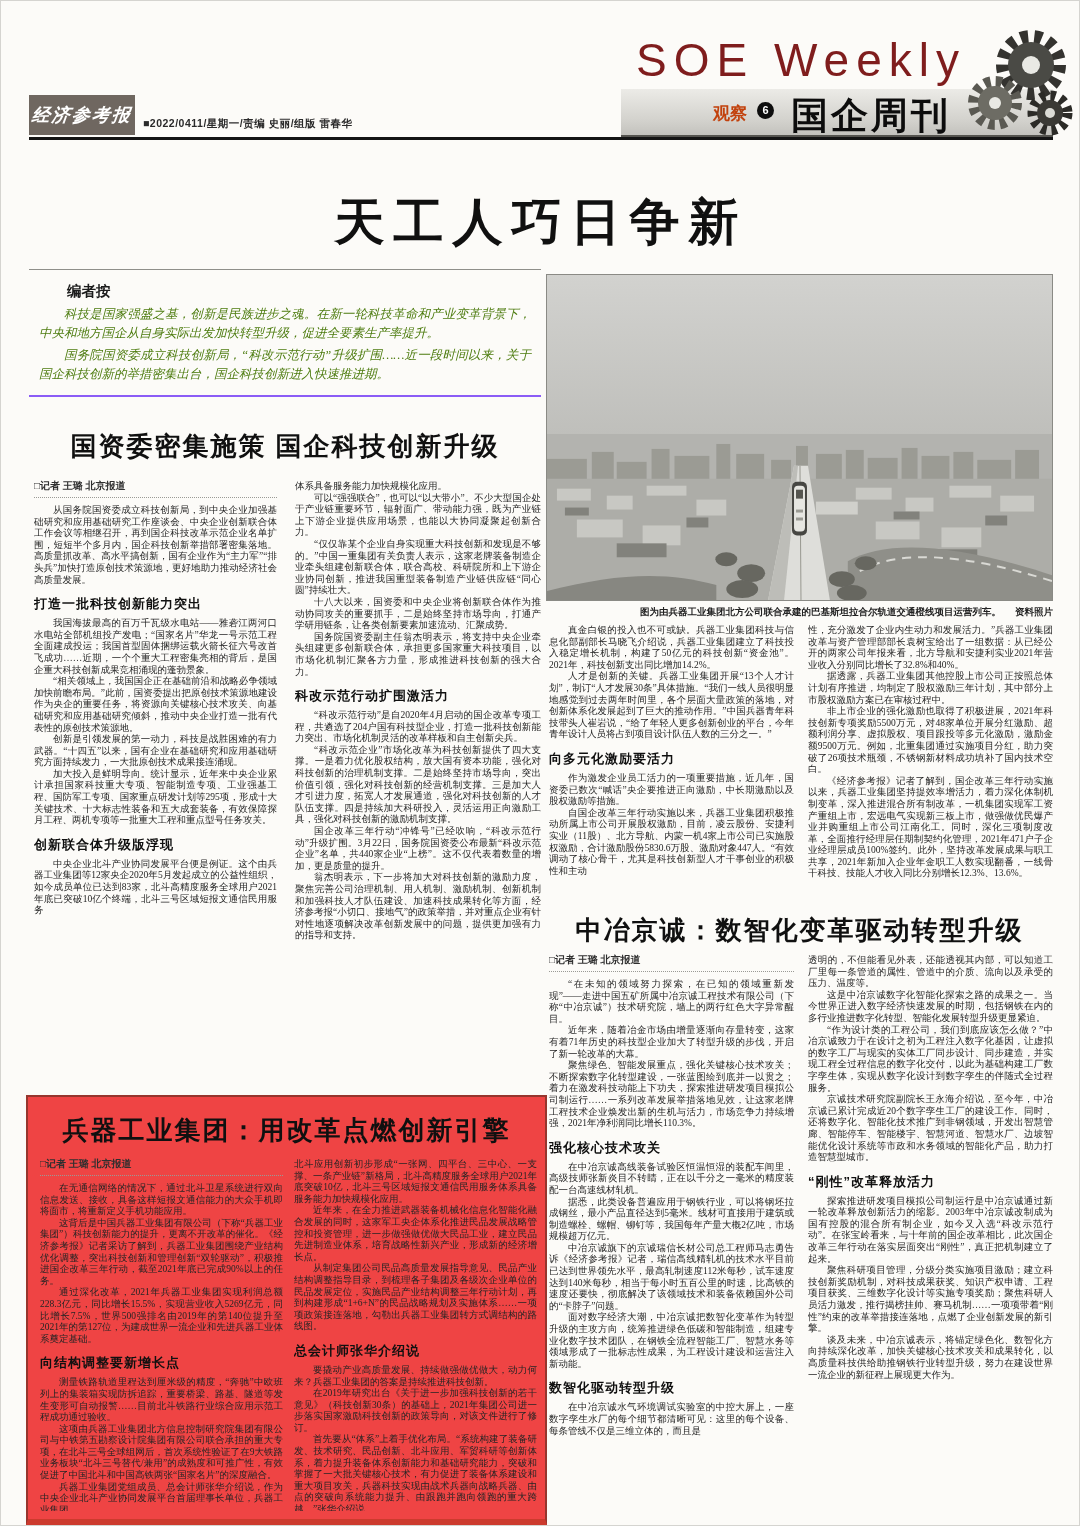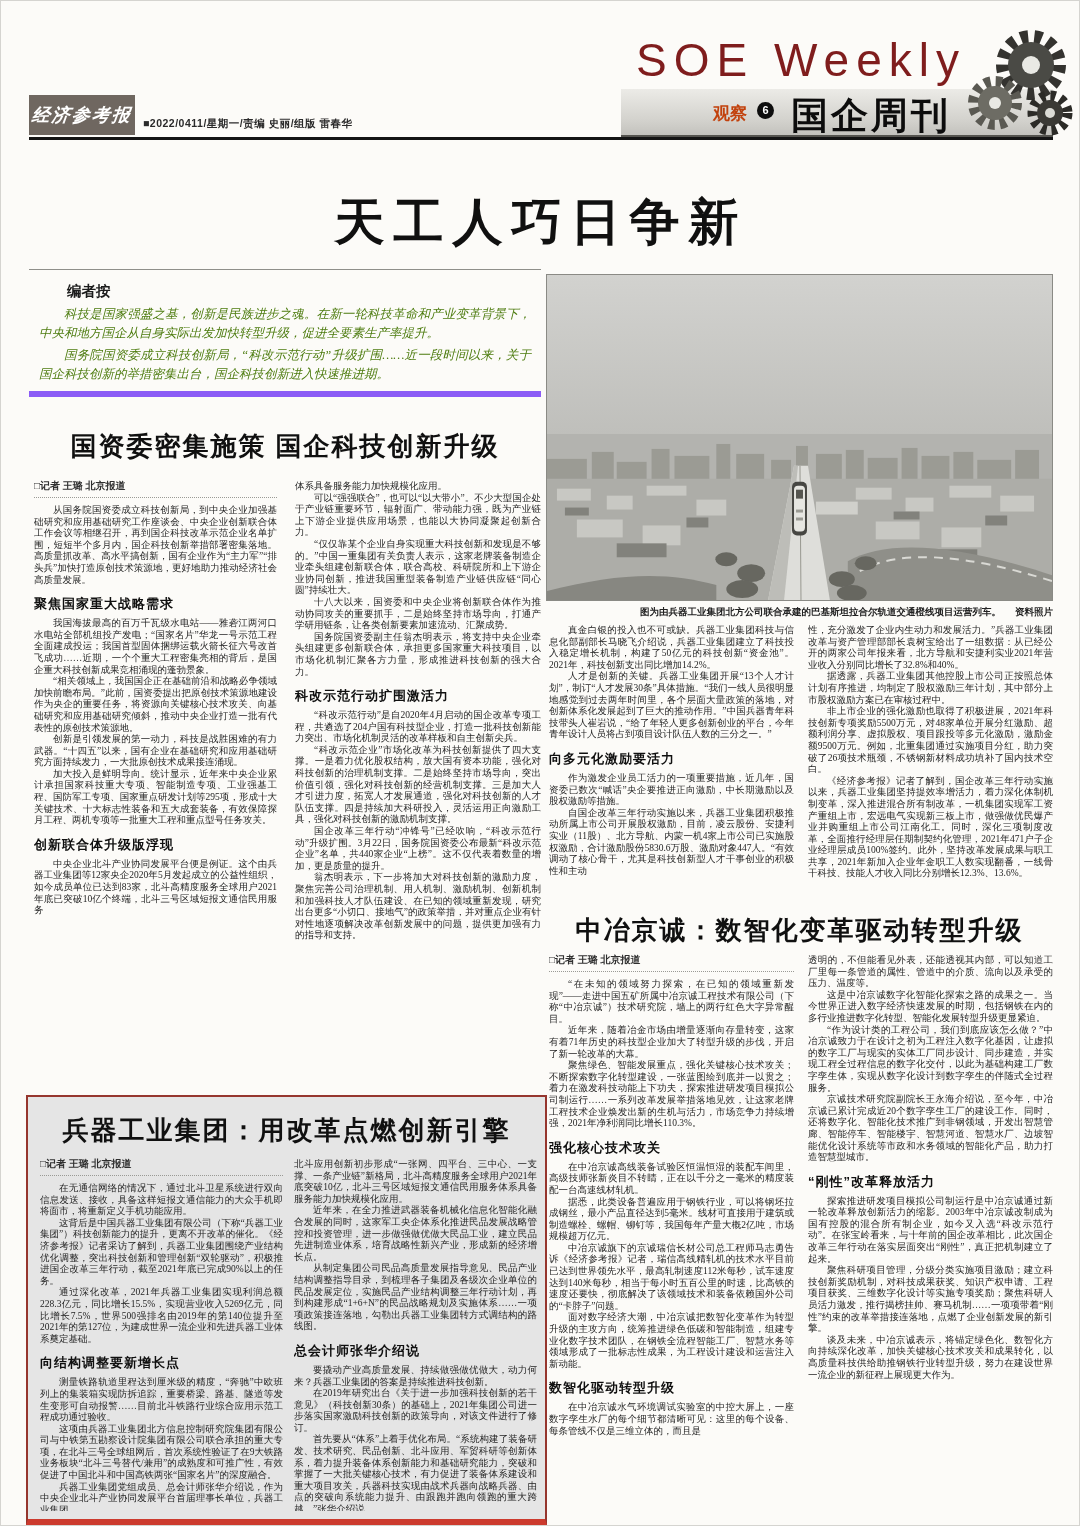--- a/index.html
+++ b/index.html
@@ -19,34 +19,34 @@
   .observe{font:700 17px "Liberation Sans","DejaVu Sans",sans-serif;color:#c2410c;}
   .badge6{display:inline-block;width:17px;height:17px;border-radius:50%;background:#0e0e0e;color:#fff;
           font:700 11px/17px "Liberation Sans",sans-serif;text-align:center;}
   .cn-weekly{font:900 37px "Liberation Sans","DejaVu Sans",sans-serif;color:#0c0c0c;letter-spacing:3px;}
   
   .main-headline{font:900 50px "Liberation Sans","DejaVu Sans",sans-serif;letter-spacing:9px;
                  text-align:center;color:#101010;}
   .art-headline{font:900 26px "Liberation Sans","DejaVu Sans",sans-serif;letter-spacing:2px;
                 text-align:center;color:#101010;}
   
-  .ednote{border-top:1px solid #8f8f8a;border-bottom:6px solid #8b5cf6;padding:12px 10px 0 10px;box-sizing:border-box;}
+  .ednote{border-top:1px solid #8f8f8a;border-bottom:2px solid #8b5cf6;padding:12px 10px 0 10px;box-sizing:border-box;}
   .ednote h2{margin:0 0 4px 28px;font:700 14.5px "Liberation Sans","DejaVu Sans",sans-serif;}
   .ednote p{margin:0 0 3px 0;font:italic 12.5px/19px "Liberation Serif",serif;text-indent:2em;text-align:justify;color:#4d7c0f;}
   
   .col{font-size:9.5px;line-height:11.6px;text-align:justify;overflow:hidden;color:#242424;}
   .col .p{margin:0;text-indent:2em;}
   .col .p.noind{text-indent:0;}
   .col .sub{font:700 13px "Liberation Sans","DejaVu Sans",sans-serif;margin:9px 0 5px 0;color:#101010;letter-spacing:1px;}
   .byline{font:700 10px "Liberation Sans","DejaVu Sans",sans-serif;color:#2f2f2f;
           border-bottom:1px dotted #9a9a95;padding-bottom:4px;margin-bottom:7px;}
   .caption{font:700 9.5px "Liberation Sans","DejaVu Sans",sans-serif;color:#222;text-align:right;}
   .caption .credit{margin-left:14px;}
   
-  .red-box{border:2px solid #96362e;border-bottom:6px solid #cc3b2e;box-sizing:border-box;background:#e5e5e5;}
+  .red-box{border:2px solid #96362e;border-bottom:6px solid #cc3b2e;box-sizing:border-box;background:#ef4444;}
   .photo-frame{border:1px solid #8a8a85;box-sizing:border-box;background:#c4c4c0;}
   svg{display:block;}
 </style>
 </head>
 <body>
 
 <div class="page">
 
   <div class="abs logo-box" style="left:28px;top:94px;width:106px;height:40px;">
     <span>经济参考报</span>
@@ -78,40 +78,40 @@
     <h2>编者按</h2>
     <p>科技是国家强盛之基，创新是民族进步之魂。在新一轮科技革命和产业变革背景下，中央和地方国企从自身实际出发加快转型升级，促进全要素生产率提升。</p>
     <p>国务院国资委成立科技创新局，“科改示范行动”升级扩围……近一段时间以来，关于国企科技创新的举措密集出台，国企科技创新进入快速推进期。</p>
   </div>
 
   <div class="abs art-headline" style="left:28px;top:428px;width:512px;">国资委密集施策 国企科技创新升级</div>
   <div class="abs col" style="left:33px;top:478px;width:243px;height:610px;">
     <div class="byline">□记者 王璐 北京报道</div>
     <div>
         <p class="p">从国务院国资委成立科技创新局，到中央企业加强基础研究和应用基础研究工作座谈会、中央企业创新联合体工作会议等相继召开，再到国企科技改革示范企业名单扩围，短短半个多月内，国企科技创新举措部署密集落地。高质量抓改革、高水平搞创新，国有企业作为“主力军”“排头兵”加快打造原创技术策源地，更好地助力推动经济社会高质量发展。</p>
-        <h3 class="sub">聚焦国家重大战略需求</h3>
+        <h3 class="sub">打造一批科技创新能力突出</h3>
         <p class="p">我国海拔最高的百万千瓦级水电站——雅砻江两河口水电站全部机组投产发电；“国家名片”华龙一号示范工程全面建成投运；我国首型固体捆绑运载火箭长征六号改首飞成功……近期，一个个重大工程密集亮相的背后，是国企重大科技创新成果竞相涌现的蓬勃景象。</p>
         <p class="p">“相关领域上，我国国企正在基础前沿和战略必争领域加快前瞻布局。”此前，国资委提出把原创技术策源地建设作为央企的重要任务，将资源向关键核心技术攻关、向基础研究和应用基础研究倾斜，推动中央企业打造一批有代表性的原创技术策源地。</p>
         <p class="p">创新是引领发展的第一动力，科技是战胜困难的有力武器。“十四五”以来，国有企业在基础研究和应用基础研究方面持续发力，一大批原创技术成果接连涌现。</p>
         <p class="p">加大投入是鲜明导向。统计显示，近年来中央企业累计承担国家科技重大专项、智能制造专项、工业强基工程、国防军工专项、国家重点研发计划等295项，形成十大关键技术、十大标志性装备和五大成套装备，有效保障探月工程、两机专项等一批重大工程和重点型号任务攻关。</p>
         <h3 class="sub">创新联合体升级版浮现</h3>
         <p class="p">中央企业北斗产业协同发展平台便是例证。这个由兵器工业集团等12家央企2020年5月发起成立的公益性组织，如今成员单位已达到83家，北斗高精度服务全球用户2021年底已突破10亿个终端，北斗三号区域短报文通信民用服务</p>
       </div>
   </div>
   <div class="abs col" style="left:294px;top:480px;width:246px;height:608px;">
       <p class="p noind">体系具备服务能力加快规模化应用。</p>
       <p class="p">可以“强强联合”，也可以“以大带小”。不少大型国企处于产业链重要环节，辐射面广、带动能力强，既为产业链上下游企业提供应用场景，也能以大协同凝聚起创新合力。</p>
       <p class="p">“仅仅靠某个企业自身实现重大科技创新和发现是不够的。”中国一重集团有关负责人表示，这家老牌装备制造企业牵头组建创新联合体，联合高校、科研院所和上下游企业协同创新，推进我国重型装备制造产业链供应链“同心圆”持续壮大。</p>
       <p class="p">十八大以来，国资委和中央企业将创新联合体作为推动协同攻关的重要抓手，二是始终坚持市场导向，打通产学研用链条，让各类创新要素加速流动、汇聚成势。</p>
       <p class="p">国务院国资委副主任翁杰明表示，将支持中央企业牵头组建更多创新联合体，承担更多国家重大科技项目，以市场化机制汇聚各方力量，形成推进科技创新的强大合力。</p>
       <h3 class="sub">科改示范行动扩围激活力</h3>
       <p class="p">“科改示范行动”是自2020年4月启动的国企改革专项工程，共遴选了204户国有科技型企业，打造一批科技创新能力突出、市场化机制灵活的改革样板和自主创新尖兵。</p>
       <p class="p">“科改示范企业”市场化改革为科技创新提供了四大支撑。一是着力优化股权结构，放大国有资本功能，强化对科技创新的治理机制支撑。二是始终坚持市场导向，突出价值引领，强化对科技创新的经营机制支撑。三是加大人才引进力度，拓宽人才发展通道，强化对科技创新的人才队伍支撑。四是持续加大科研投入，灵活运用正向激励工具，强化对科技创新的激励机制支撑。</p>
       <p class="p">国企改革三年行动“冲锋号”已经吹响，“科改示范行动”升级扩围。3月22日，国务院国资委公布最新“科改示范企业”名单，共440家企业“上榜”。这不仅代表着数量的增加，更是质量的提升。</p>
-      <p class="p">翁杰明表示，下一步将加大对科技创新的激励力度，聚焦完善公司治理机制、用人机制、激励机制、创新机制和加强科技人才队伍建设、在已知的领域重新发现，研究出台更多“小切口、接地气”的政策举措，并对重点企业有针对性地逐项解决改革创新发展中的问题，提供更加强有力的指导和支持。</p>
+      <p class="p">翁杰明表示，下一步将加大对科技创新的激励力度，聚焦完善公司治理机制、用人机制、激励机制、创新机制和加强科技人才队伍建设、加速科技成果转化等方面，经济参考报“小切口、接地气”的政策举措，并对重点企业有针对性地逐项解决改革创新发展中的问题，提供更加强有力的指导和支持。</p>
     </div>
 
   <div class="abs photo-frame" style="left:545px;top:273px;width:507px;height:327px;">
     <svg width="505" height="325" viewBox="0 0 507 327" preserveAspectRatio="none">
       <defs>
         <linearGradient id="sky" x1="0" y1="0" x2="0" y2="1">
           <stop offset="0" stop-color="#d2d2cf"></stop>
             <stop offset="1" stop-color="#b9b9b5"></stop>
         </linearGradient>
       </defs>

